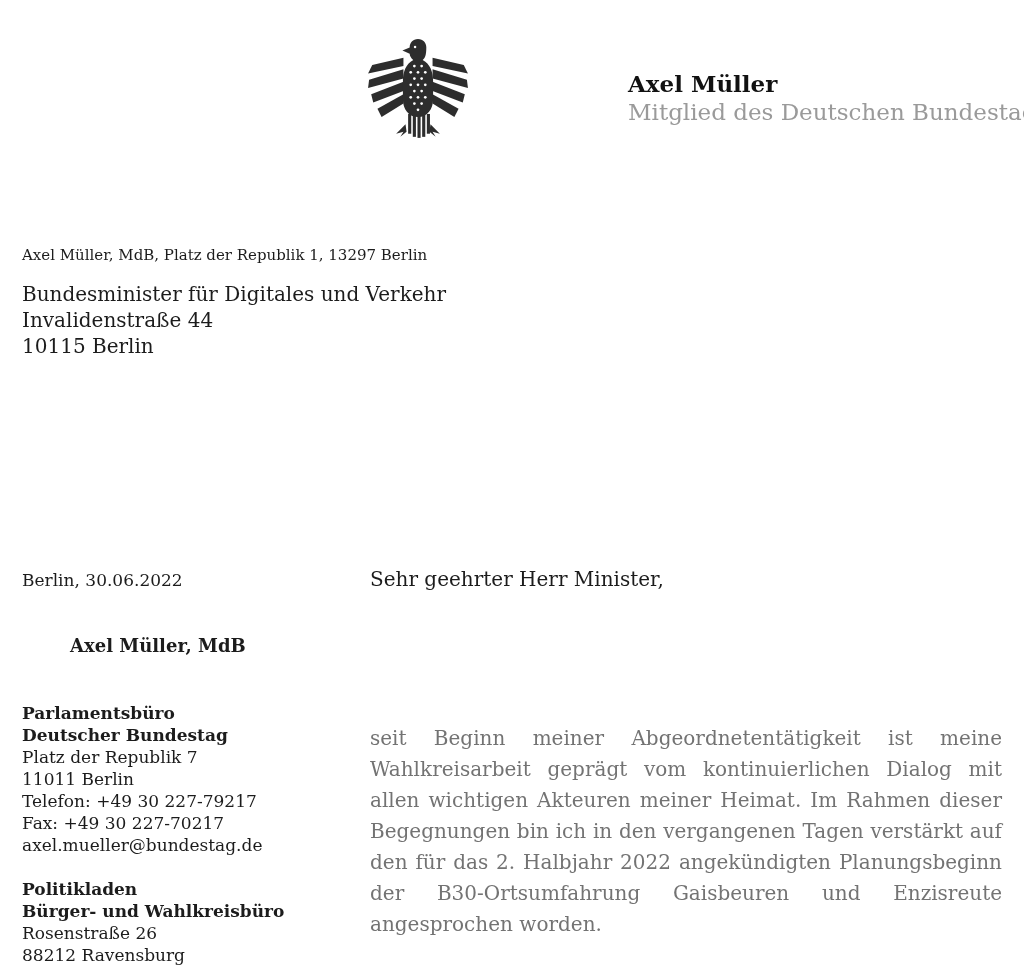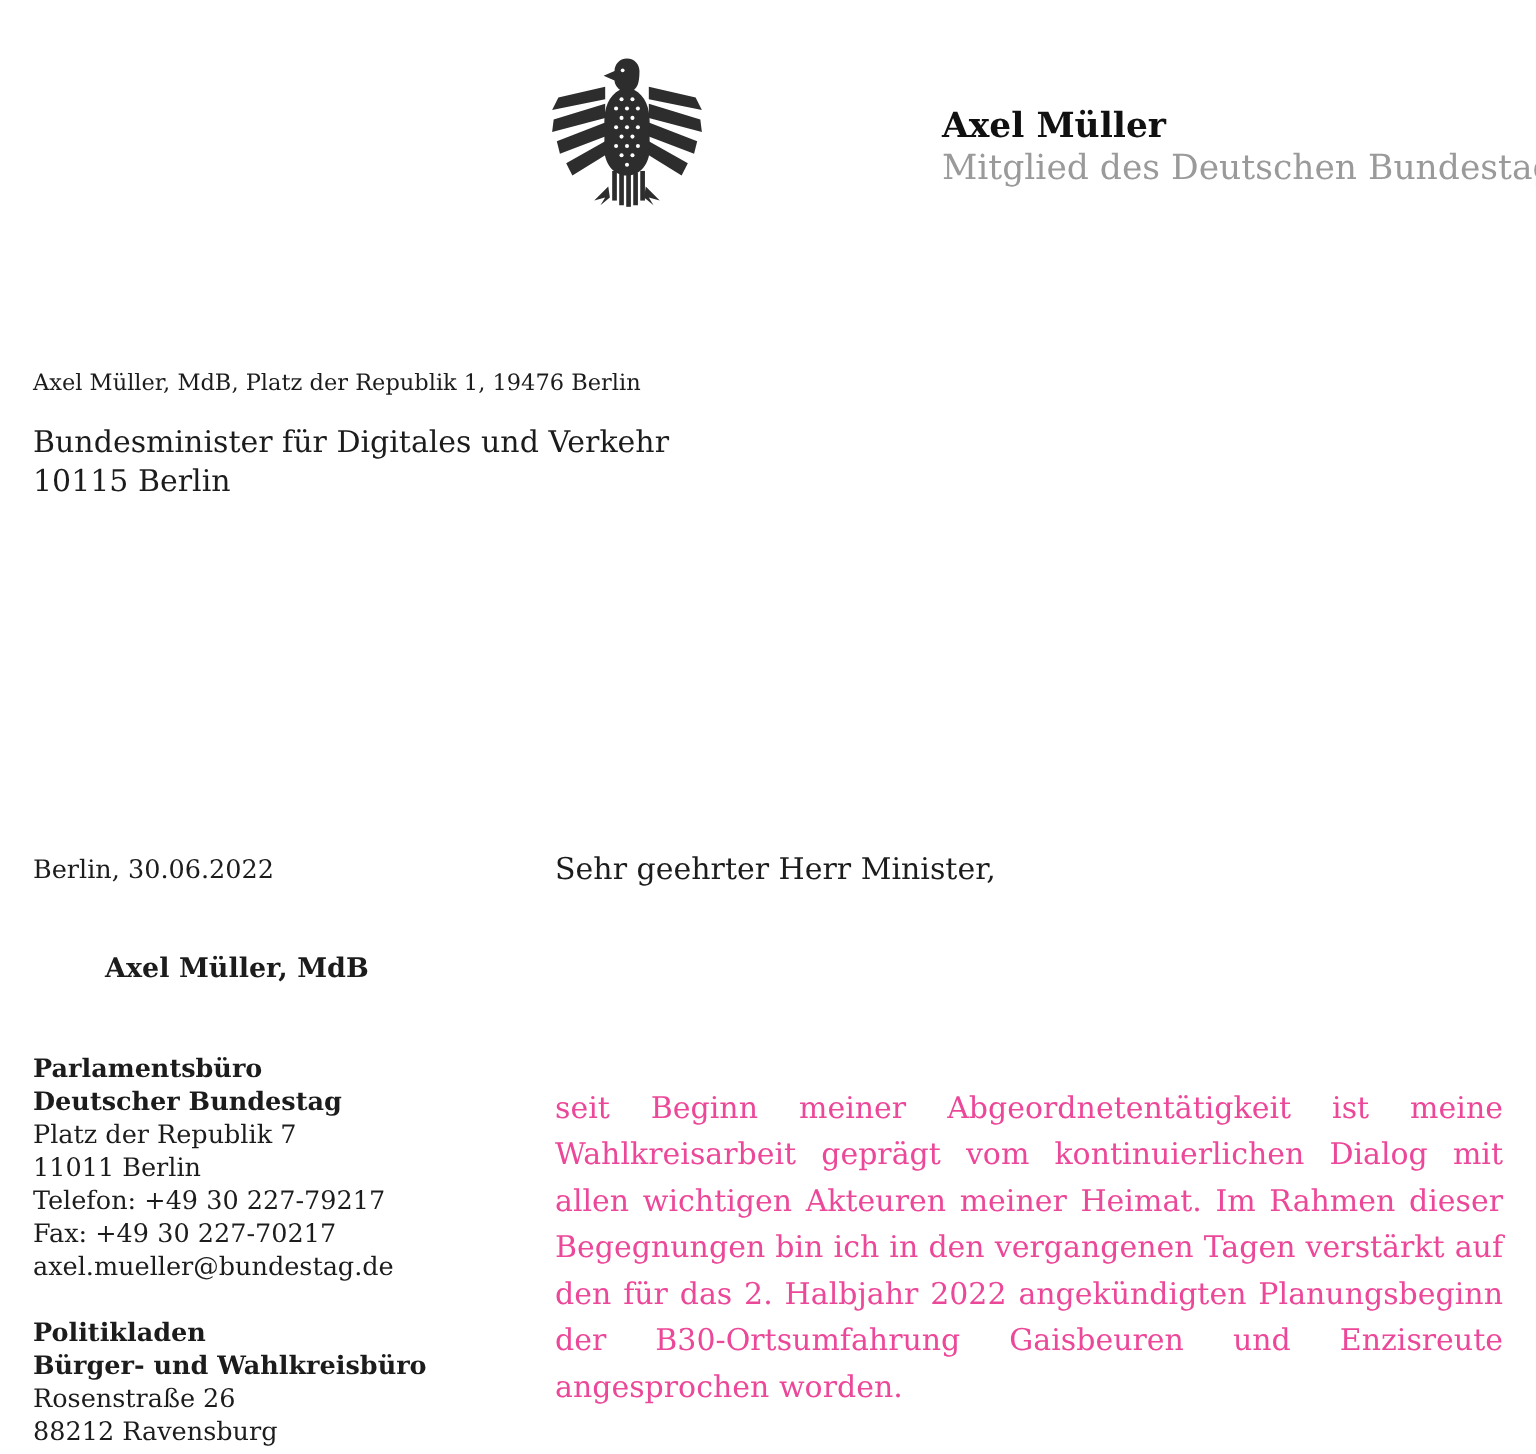--- a/index.html
+++ b/index.html
@@ -85,21 +85,21 @@
   .contact .block + .block { margin-top: 22px; }
   .contact .bold-line { font-weight: bold; }
   .body-text {
     position: absolute;
     left: 370px;
     top: 723px;
     width: 632px;
     font-size: 20px;
     line-height: 31px;
     text-align: justify;
-    color: #ec4899;
+    color: #737373;
   }
 </style>
 </head>
 <body>
 
 <div class="page">
 
   <div class="eagle">
     <svg viewBox="0 0 100 100" width="104" height="106" xmlns="http://www.w3.org/2000/svg">
       <g fill="#2d2d2d">
@@ -148,24 +148,25 @@
         <circle cx="50" cy="70" r="1.3"></circle>
       </g>
     </svg>
   </div>
 
   <div class="header-block">
     <div class="header-name">Axel Müller</div>
     <div class="header-subtitle">Mitglied des Deutschen Bundestages</div>
   </div>
 
-  <div class="sender-line">Axel Müller, MdB, Platz der Republik 1, 19476 Berlin</div>
+  <div class="sender-line">Axel Müller, MdB, Platz der Republik 1, 13297 Berlin</div>
 
   <div class="recipient">
     <div>Bundesminister für Digitales und Verkehr</div>
+    <div>Invalidenstraße 44</div>
     <div>10115 Berlin</div>
   </div>
 
   <div class="dateline">Berlin, 30.06.2022</div>
 
   <div class="salutation">Sehr geehrter Herr Minister,</div>
 
   <div class="signature-name">Axel Müller, MdB</div>
 
   <div class="contact">

